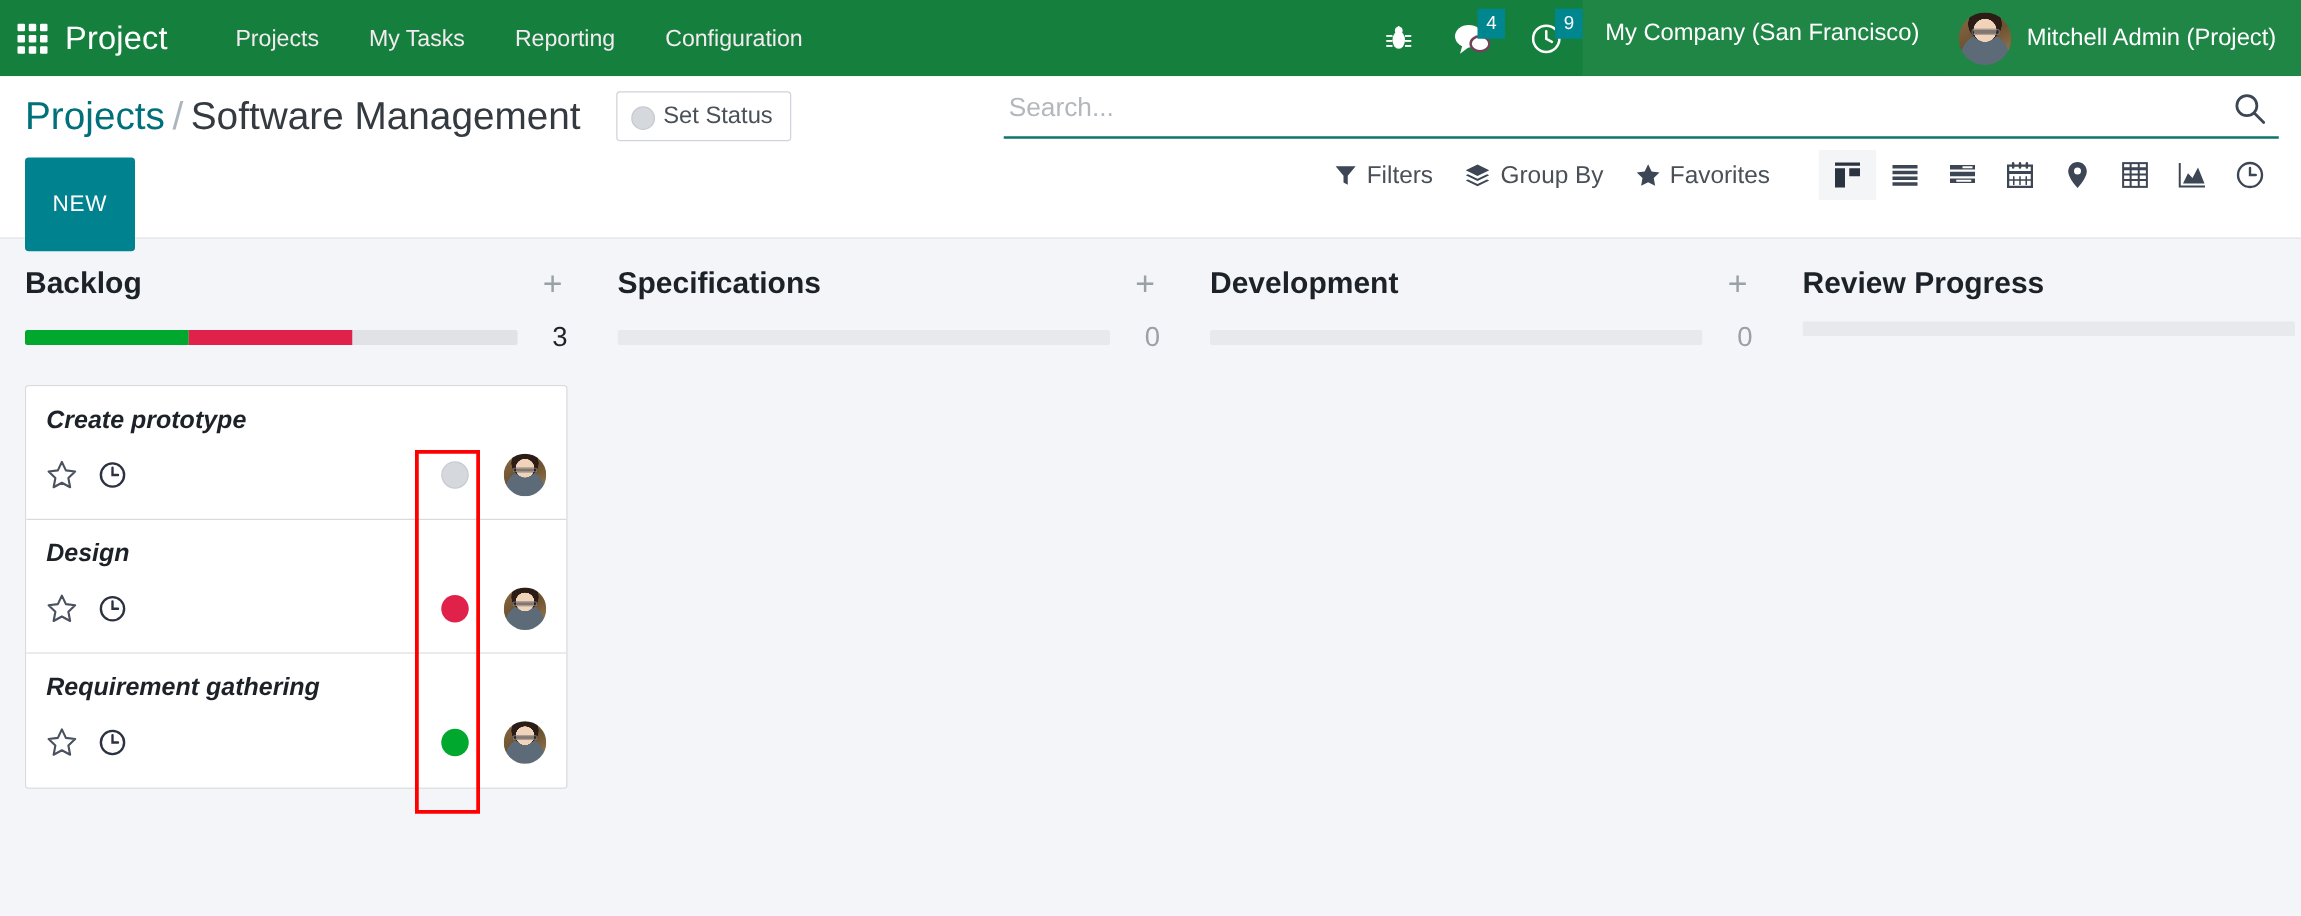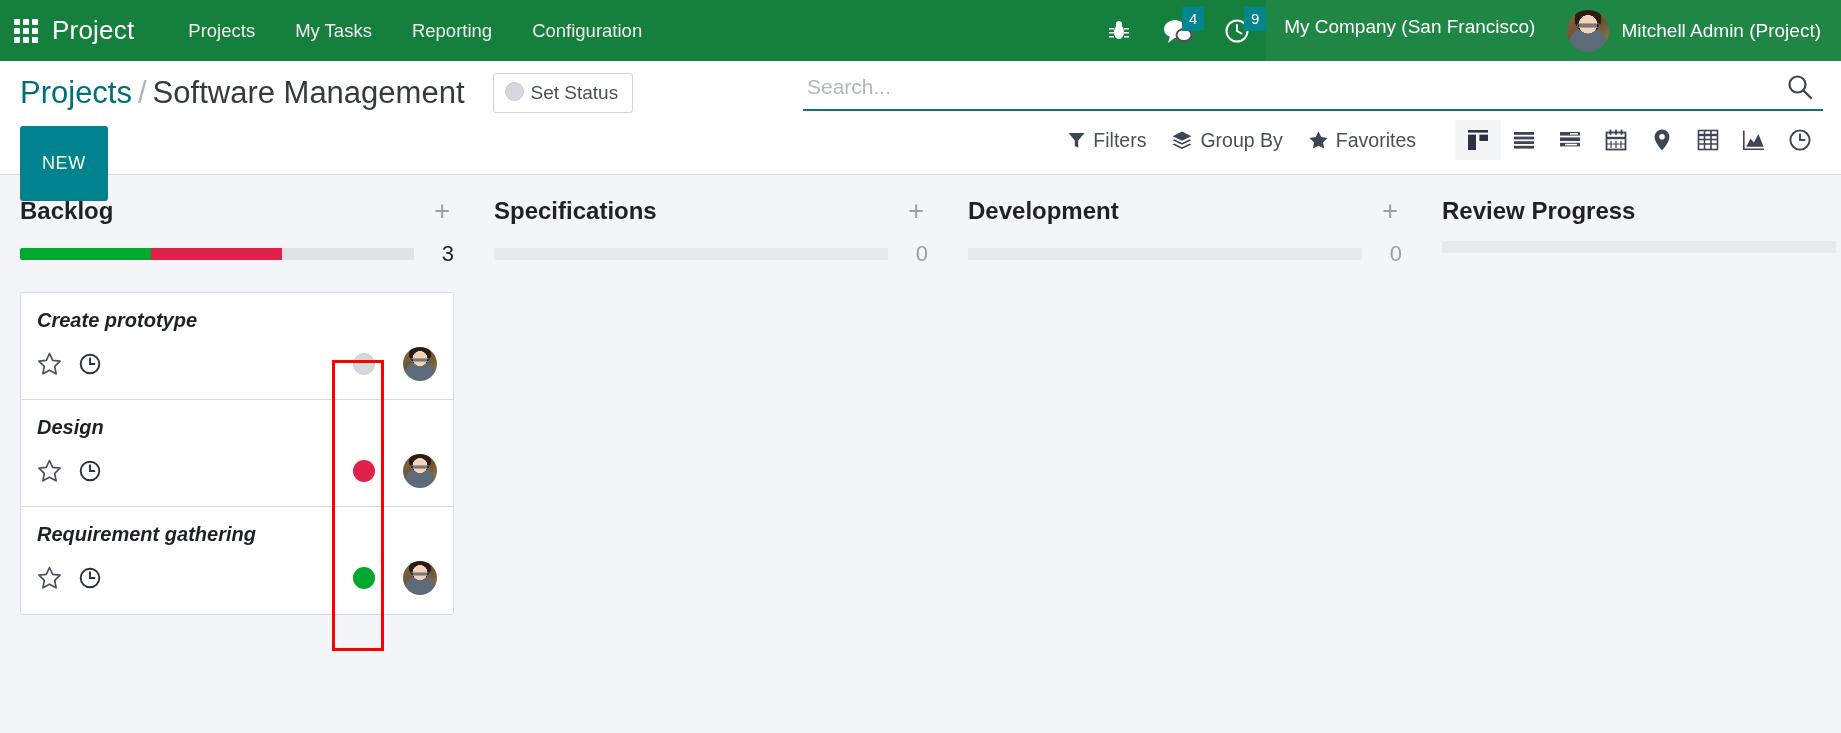--- a/index.html
+++ b/index.html
@@ -108,38 +108,38 @@
     background: rgba(40,40,48,.55);
     box-shadow: inset 0 0 0 1px rgba(255,255,255,.3);
   }
 
   
   .control-panel {
     background: #ffffff;
     border-bottom: 1px solid #dee2e6;
     padding: 0;
     position: relative;
-    height: 114px;
+    height: 130px;
   }
   .cp-left { position: absolute; left: 20px; top: 0; }
   .breadcrumb-row { display: flex; align-items: center; gap: 28px; padding-top: 12px; }
   .breadcrumb { font-size: 31px; color: #343a40; white-space: nowrap; }
   .bc-parent { color: #00707a; cursor: pointer; }
   .bc-sep { color: #adb5bd; margin: 0 6px; }
   .bc-current { color: #343a40; }
 
   .set-status-btn {
     border: 1px solid #ced4da;
     background: #fff;
     border-radius: 3px;
     padding: 8px 14px 8px 11px;
     font-size: 19px;
     color: #495057;
     display: flex;
-    align-items: flex-start;
+    align-items: flex-end;
     gap: 7px;
     cursor: pointer;
     white-space: nowrap;
   }
   .status-circle {
     width: 19px; height: 19px;
     border-radius: 50%;
     background: #d5d8dc;
     border: 1px solid #c6cace;
     flex: none;

